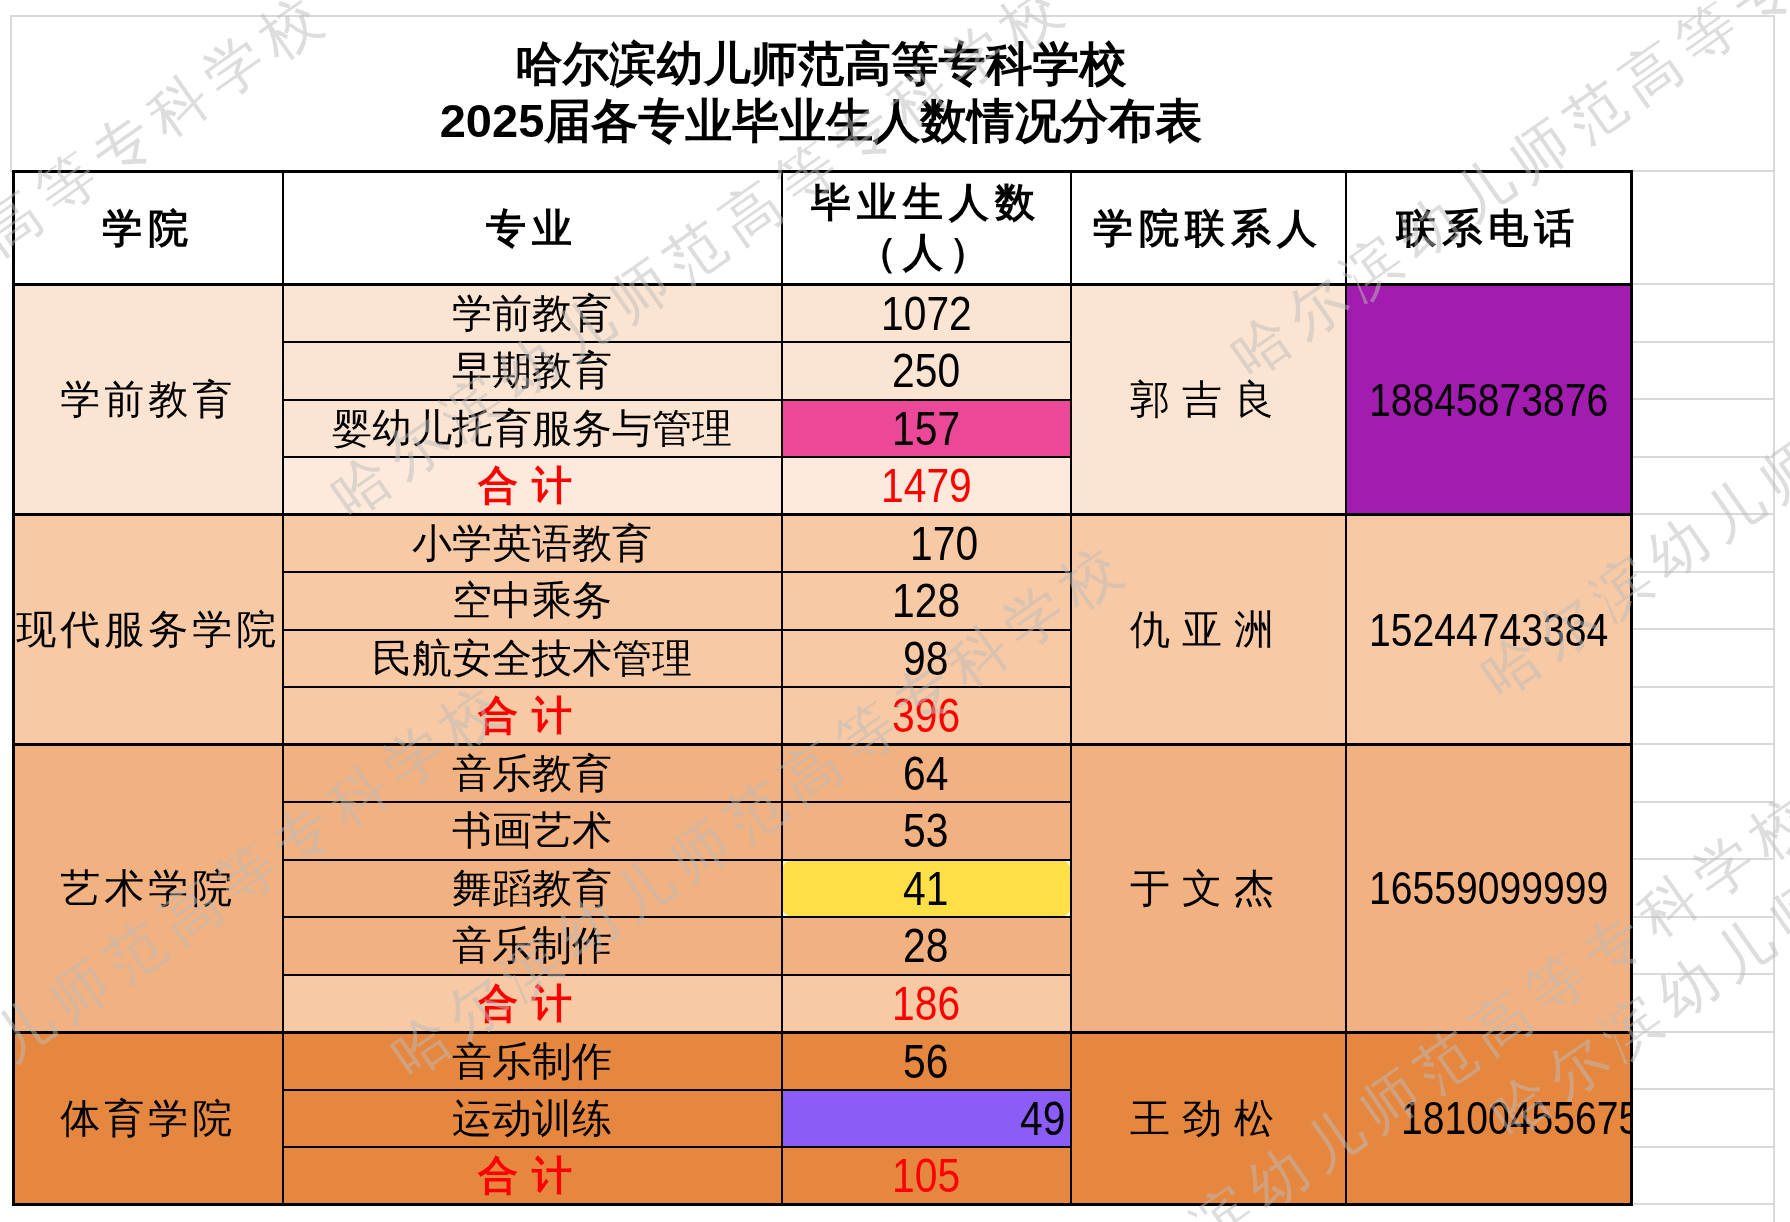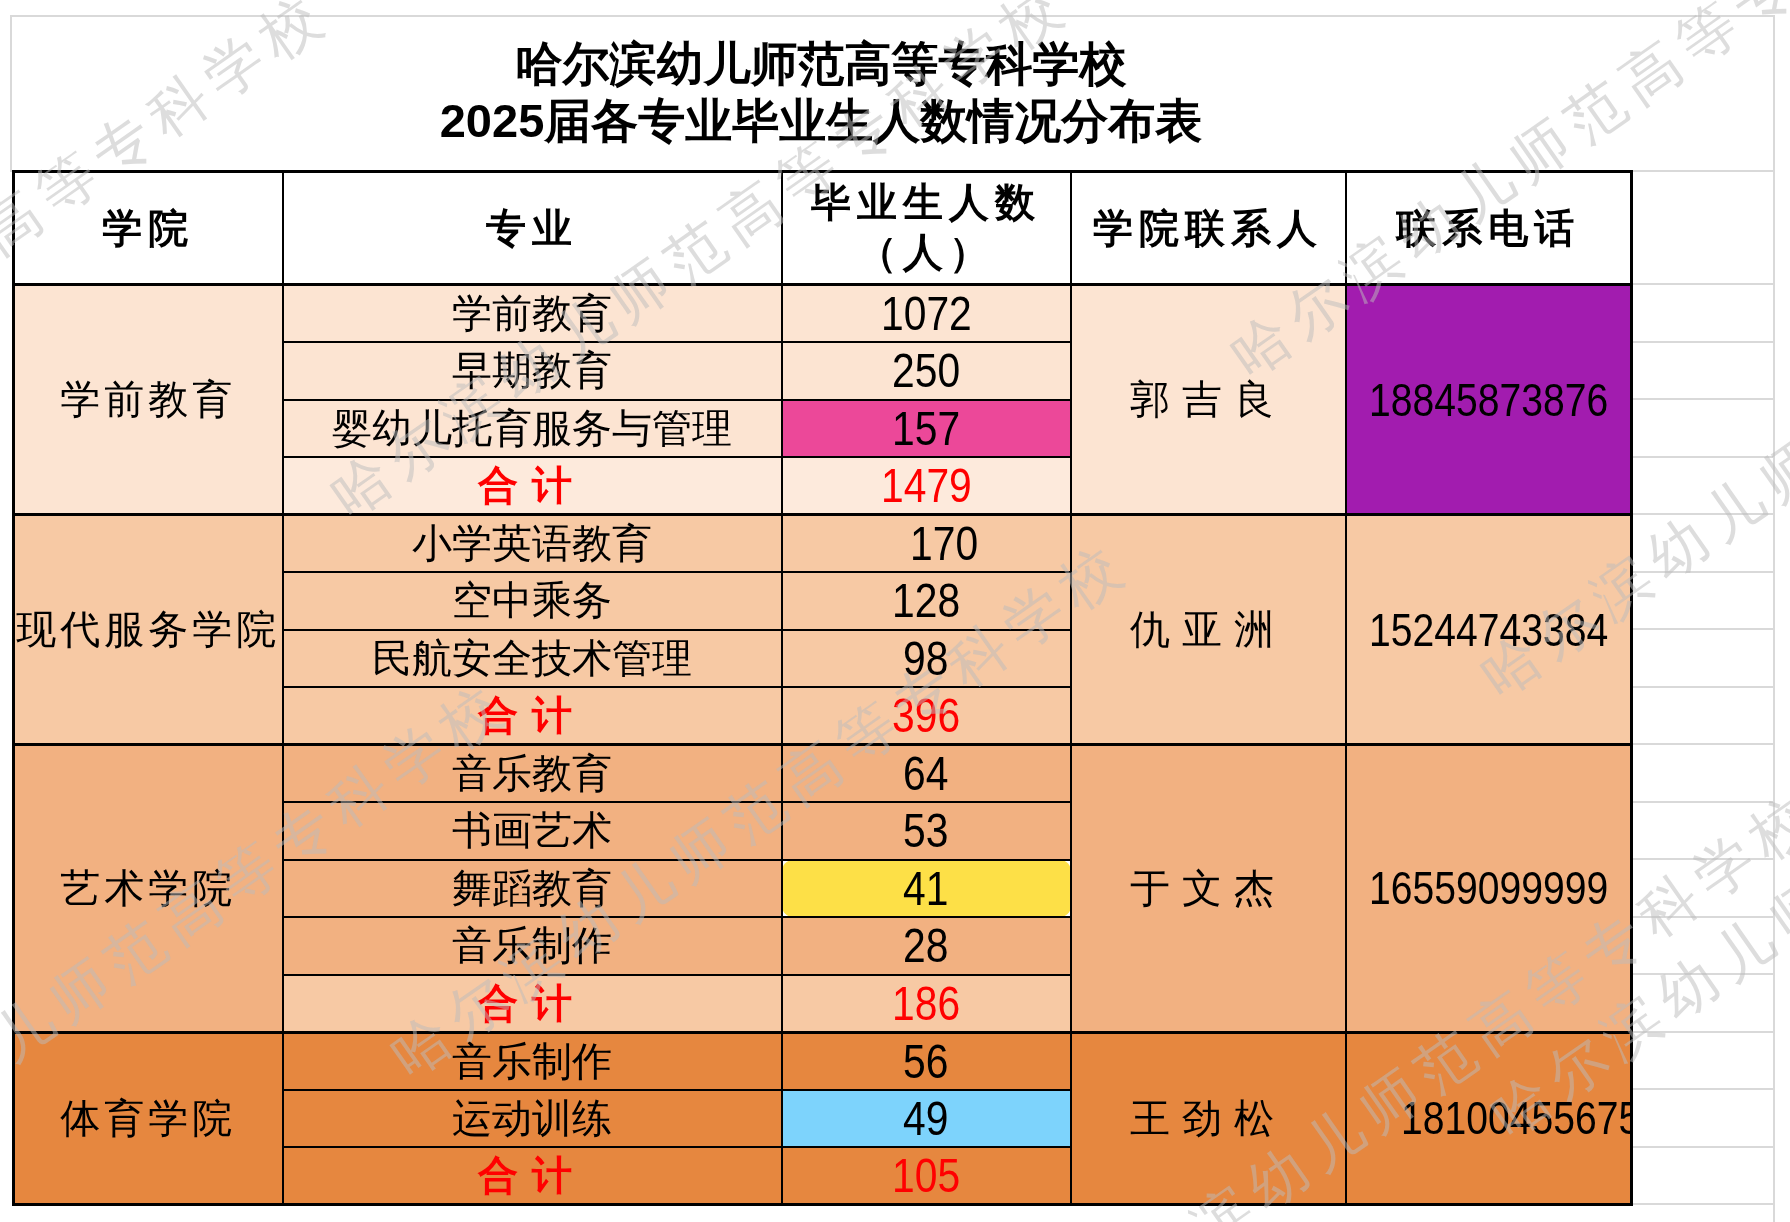--- a/index.html
+++ b/index.html
@@ -152,21 +152,21 @@
 
     <tr class="dr section-start">
       <td class="college" rowspan="3" style="background: rgb(230, 135, 63);">体育学院</td>
       <td class="major" style="background: rgb(230, 135, 63);">音乐制作</td>
       <td class="count" style="background: rgb(230, 135, 63);"><span class="num">56</span></td>
       <td class="contact" rowspan="3" style="background: rgb(230, 135, 63);">王劲松</td>
       <td class="phone" rowspan="3" style="background: rgb(230, 135, 63); padding-left: 33px;"><span class="num">18100455675</span></td>
     </tr>
     <tr class="dr">
       <td class="major" style="background: rgb(230, 135, 63);">运动训练</td>
-      <td class="count" style="background: #7dd3fc;"><span class="num">49</span></td>
+      <td class="count" style="background: #8b5cf6; text-align: right;"><span class="num">49</span></td>
     </tr>
     <tr class="dr">
       <td class="major total-label" style="background: rgb(230, 135, 63); color: rgb(255, 0, 0);">合计</td>
       <td class="count" style="background: rgb(230, 135, 63);"><span class="num" style="color: rgb(255, 0, 0);">105</span></td>
     </tr>
   </tbody>
     </table>
 </div>
 
 </body></html>

